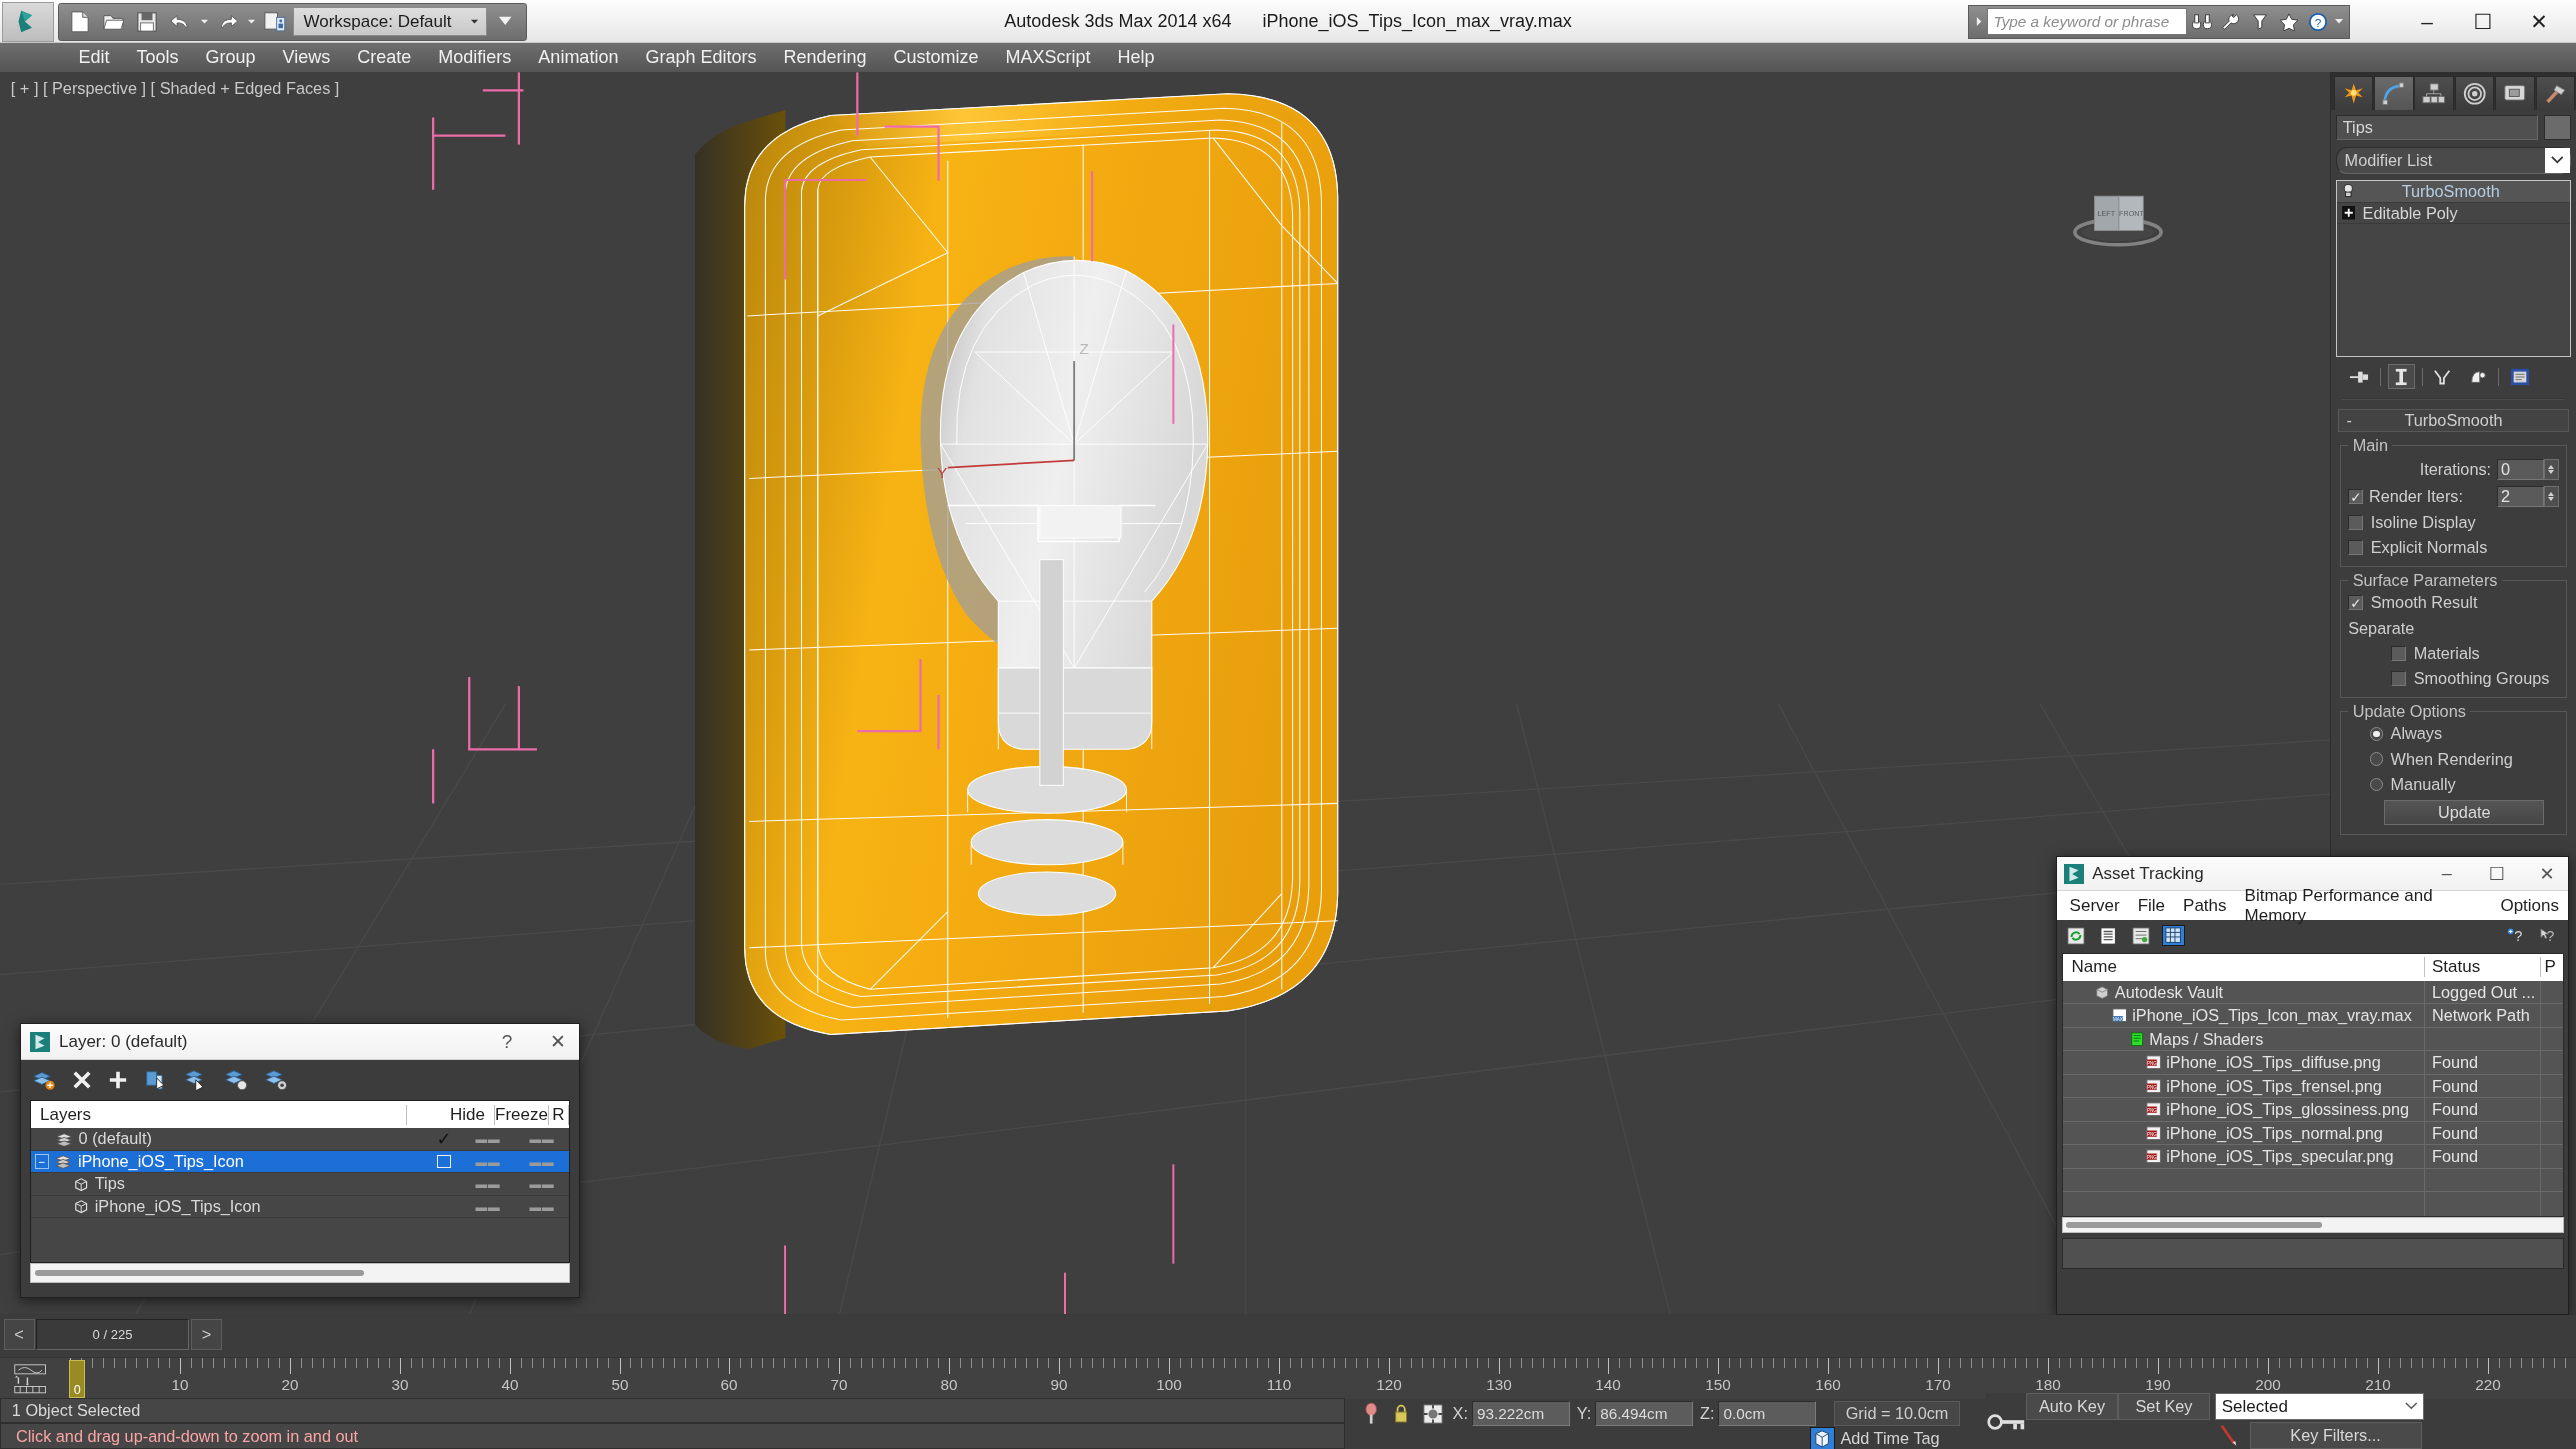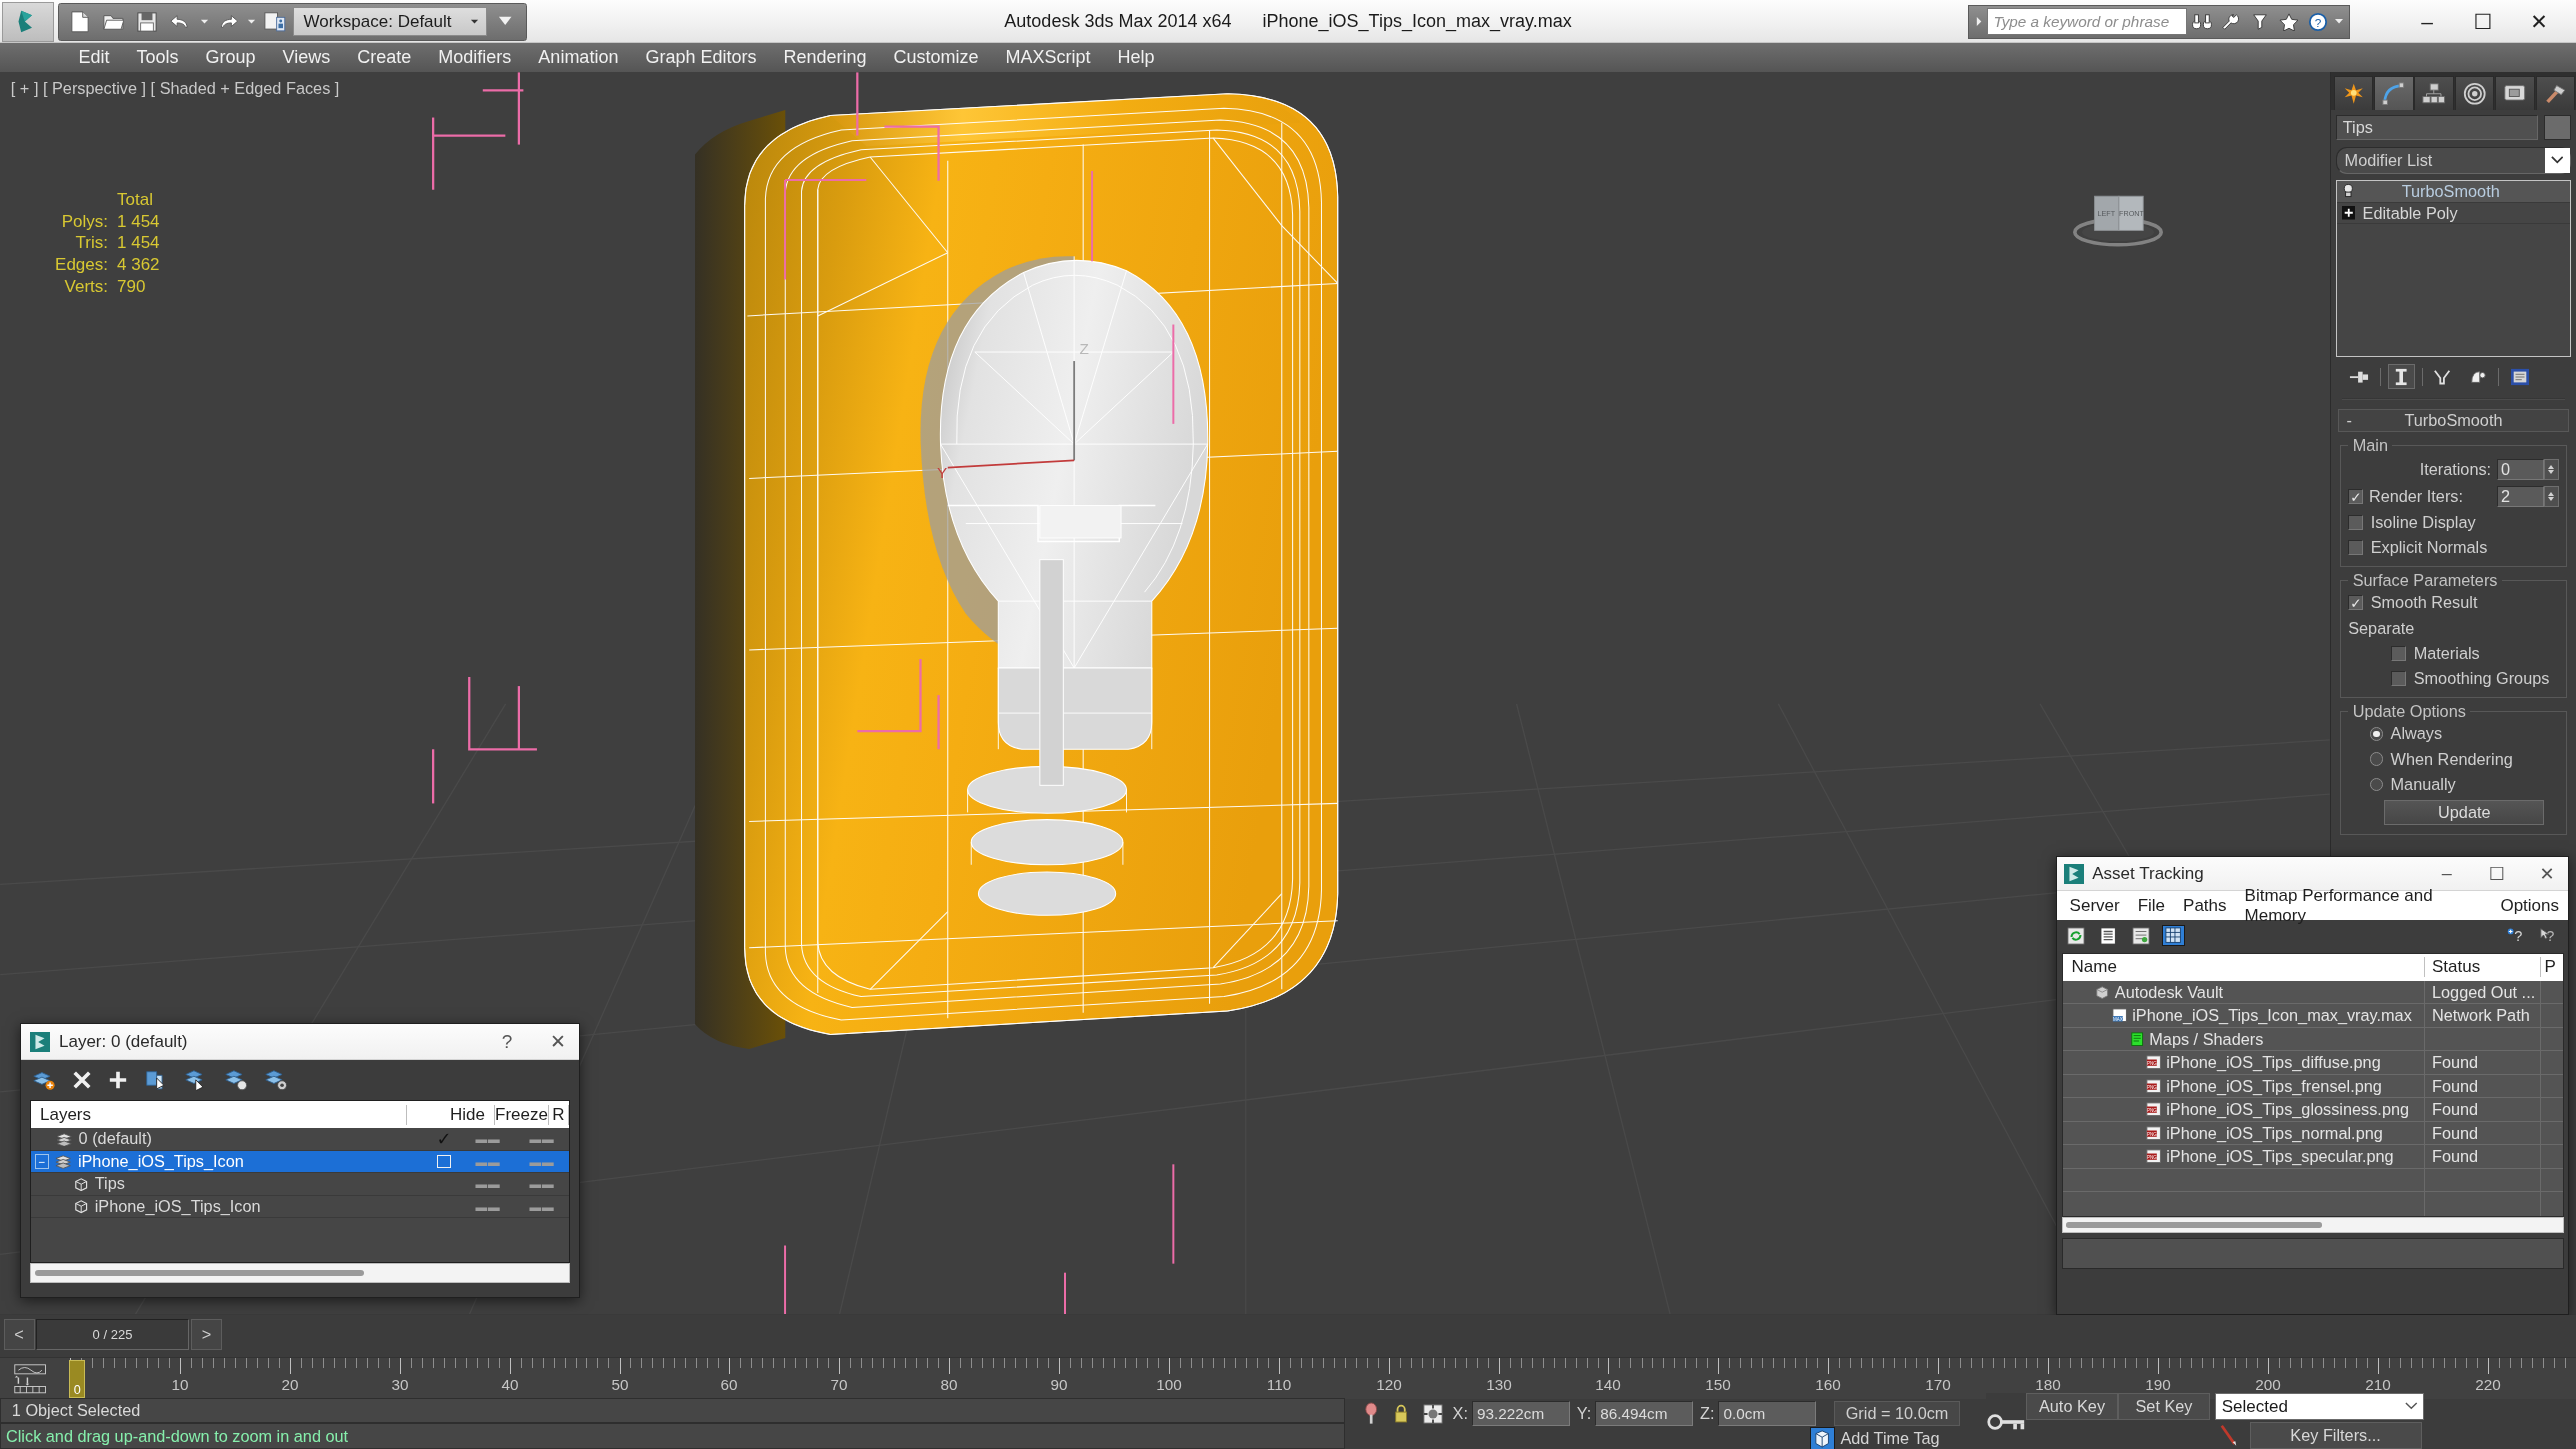--- a/index.html
+++ b/index.html
@@ -229,22 +229,22 @@
   #ruler{ position:absolute; left:70px; top:0; right:0; height:42px; overflow:hidden; }
   .tick{ position:absolute; top:0; width:0.9px; background:#8e8e8e; }
   .tlabel{ position:absolute; top:18px; transform:translateX(-50%); font-size:15.3px; color:#c6c6c6; }
   #timeslider{ position:absolute; left:69px; top:1.8px; width:16.3px; height:38px; background:#9a8a22;
                border:0.9px solid #c8bb55; display:flex;align-items:flex-end;justify-content:center;
                color:#ffffff; font-size:12.6px; }
   #statusline{ position:absolute; left:0; top:83px; width:1345px; height:25px;
                background:#464646; border:0.9px solid #2e2e2e; display:flex; align-items:center; padding-left:10.8px;
                color:#d9d9d9; font-size:16.3px; }
   #prompt{ position:absolute; left:0; top:108px; width:1345px; height:26px;
-           background:#464646; border:0.9px solid #2e2e2e; display:flex; align-items:center; padding-left:5px;
-           color:#86efac; font-size:16.3px; }
+           background:#464646; border:0.9px solid #2e2e2e; display:flex; align-items:center; padding-left:15px;
+           color:#fca5a5; font-size:16.3px; }
   #coords{ position:absolute; left:1359px; top:83px; height:31px; display:flex; align-items:center; gap:7.2px; }
   .coordfield{ display:flex; align-items:center; gap:3.6px; }
   .coordfield .lab{ color:#d2d2d2; font-size:16.3px; }
   .coordfield .box{ width:98px;height:25px;background:#5c5c5c;
     border-top:0.9px solid #2c2c2c;border-left:0.9px solid #2c2c2c;border-right:0.9px solid #7b7b7b;border-bottom:0.9px solid #7b7b7b;
     color:#dcdcdc;font-size:15.3px;display:flex;align-items:center;padding-left:4.5px;}
   #gridbox{ margin-left:10.8px; width:126px; height:25px; background:#474747; border:0.9px solid #5a5a5a;
             display:flex;align-items:center;justify-content:center; color:#cfcfcf; font-size:16.3px; }
   #timetagrow{ position:absolute; left:1810px; top:112px; height:23.5px; display:flex; align-items:center; gap:5.4px;}
   #timetagbtn{ width:25px;height:23.5px; background:#2f7fd6; border:0.9px solid #1a1a1a; display:flex;align-items:center;justify-content:center;}
@@ -417,46 +417,20 @@
     <line x1="520" y1="1376" x2="820" y2="700" stroke="#4a4a4a" stroke-width="1.4"></line>
     <line x1="930" y1="1376" x2="1090" y2="700" stroke="#4a4a4a" stroke-width="1.4"></line>
     <line x1="1380" y1="1376" x2="1380" y2="700" stroke="#4a4a4a" stroke-width="1.4"></line>
     <line x1="1850" y1="1376" x2="1680" y2="700" stroke="#4a4a4a" stroke-width="1.4"></line>
     <line x1="2330" y1="1376" x2="1970" y2="700" stroke="#4a4a4a" stroke-width="1.4"></line>
     <line x1="2581" y1="1250" x2="2260" y2="700" stroke="#4a4a4a" stroke-width="1.4"></line>
   </svg>
 
   <div id="vp-label">[ + ] [ Perspective ] [ Shaded + Edged Faces ]</div>
 
-  <div id="vp-stats">
-    <table>
-      <tbody>
-          <tr>
-            <td class="lbl"></td>
-            <td>Total</td>
-          </tr>
-      <tr>
-            <td class="lbl">Polys:</td>
-          <td>1 454</td>
-          </tr>
-      <tr>
-            <td class="lbl">Tris:</td>
-          <td>1 454</td>
-          </tr>
-      <tr>
-            <td class="lbl">Edges:</td>
-          <td>4 362</td>
-          </tr>
-      <tr>
-            <td class="lbl">Verts:</td>
-          <td>790</td>
-          </tr>
-    </tbody>
-      </table>
-  </div>
 
   <div id="viewcube">
     <svg width="108" height="72" viewBox="0 0 120 80" style="font-size:20px">
       <ellipse cx="60" cy="58" rx="48" ry="14" fill="none" stroke="#9a9a9a" stroke-width="4" opacity="0.75"></ellipse>
       <ellipse cx="60" cy="58" rx="40" ry="10" fill="#4a4a4a" opacity="0.55"></ellipse>
       <rect x="34" y="18" width="27" height="38" fill="#a2a7ab" stroke="#8d9195"></rect>
       <rect x="61" y="18" width="27" height="38" fill="#b3b8bc" stroke="#8d9195"></rect>
       <text x="47" y="40" font-size="8" fill="#55595c" text-anchor="middle" font-family="Liberation Sans">LEFT</text>
       <text x="75" y="40" font-size="8" fill="#55595c" text-anchor="middle" font-family="Liberation Sans">FRONT</text>
     </svg>

